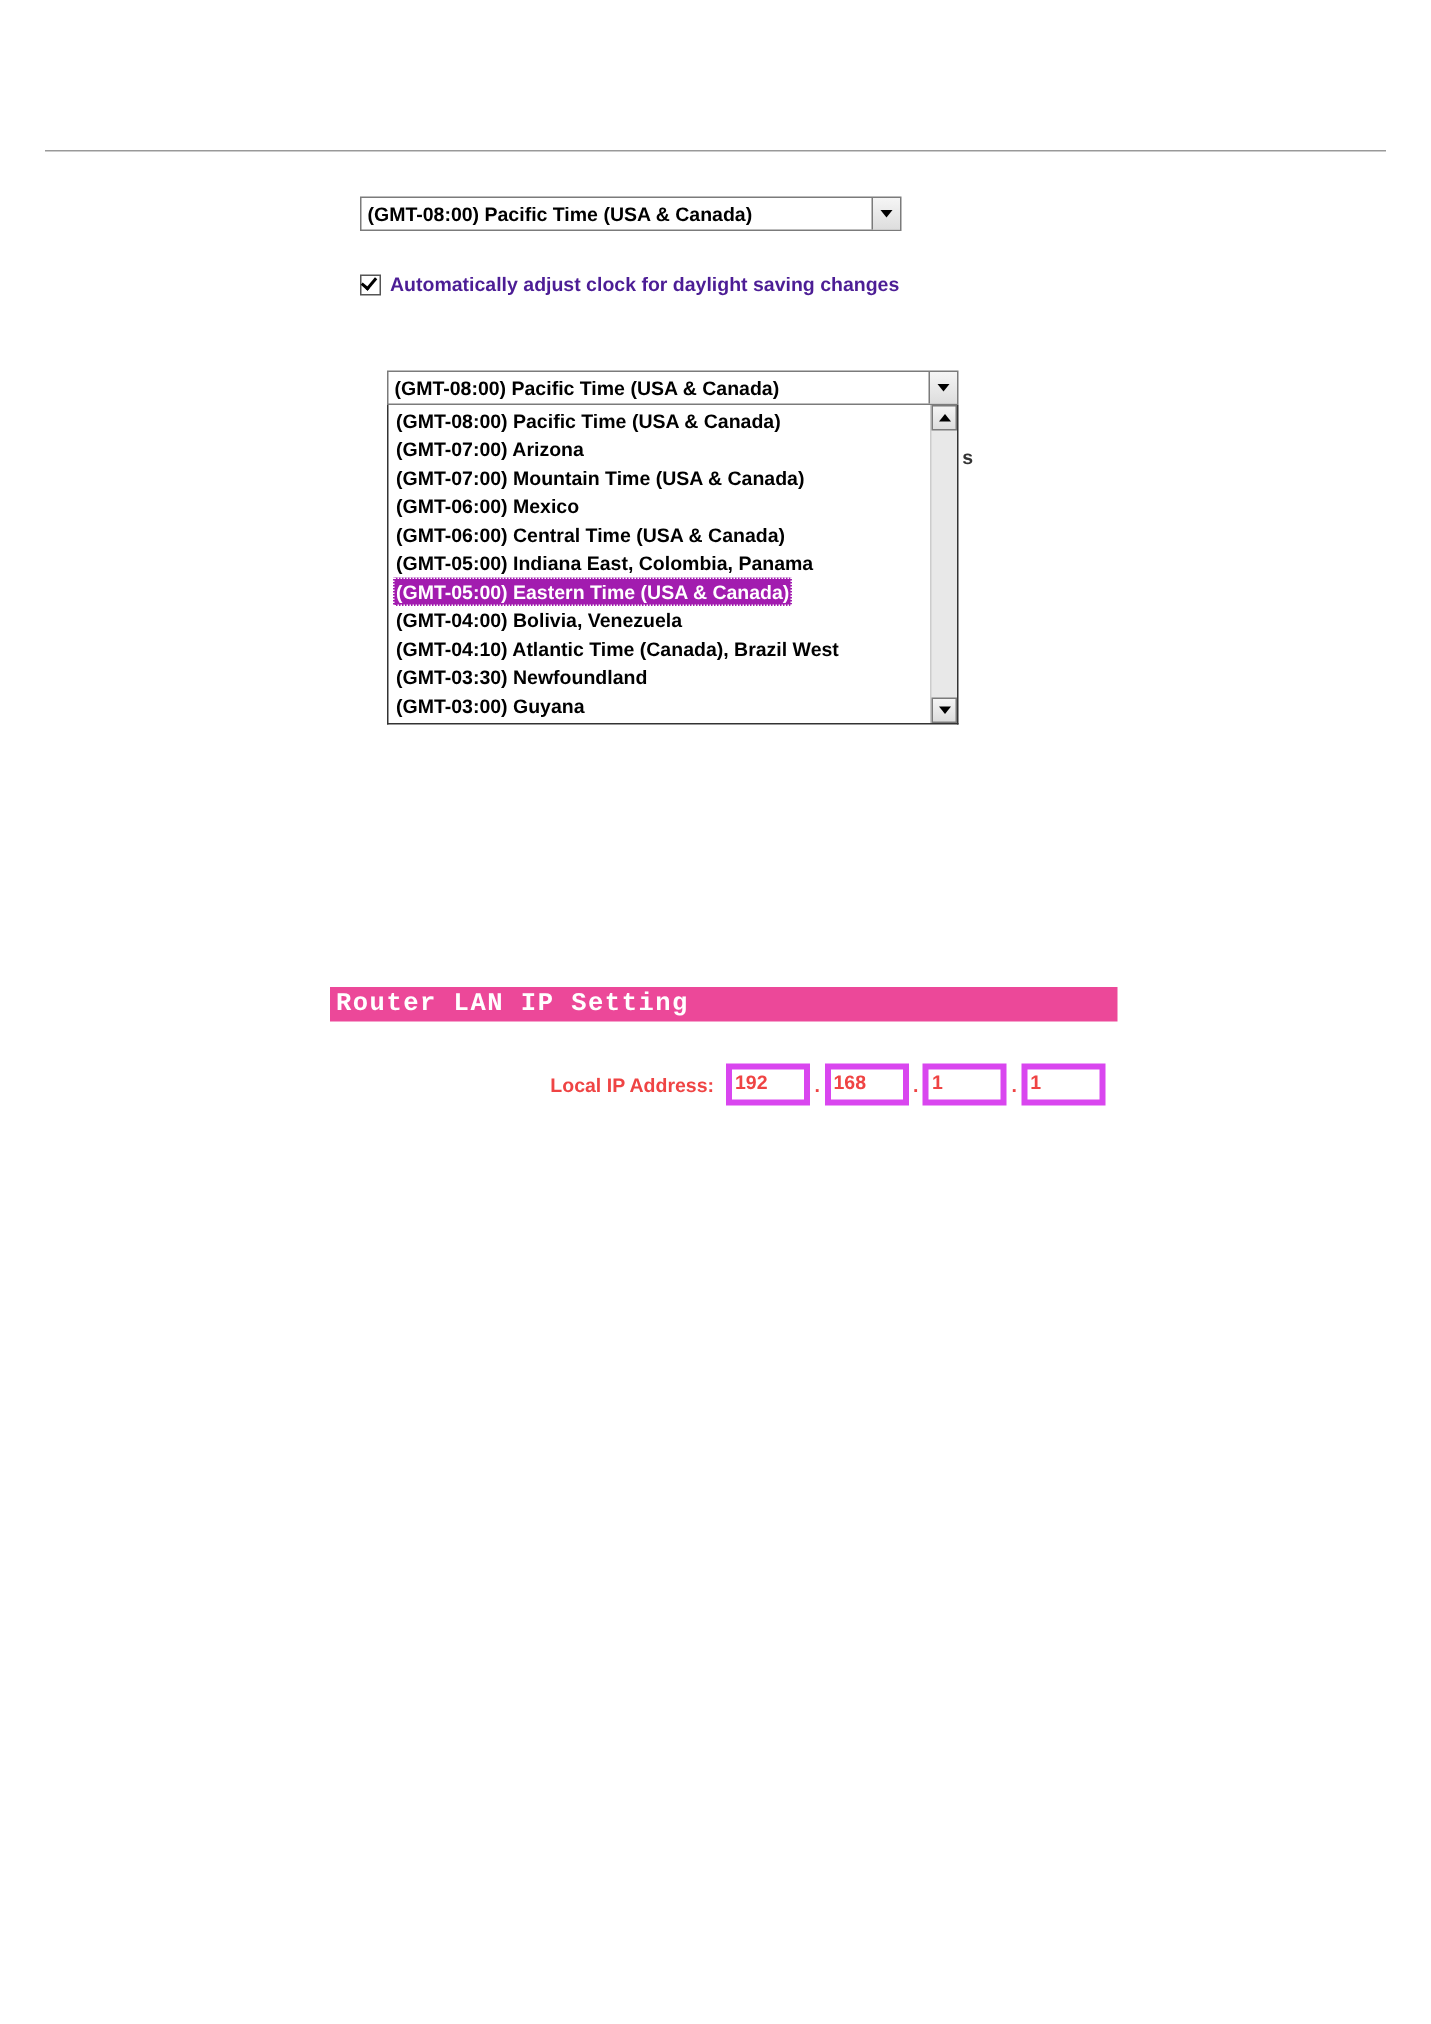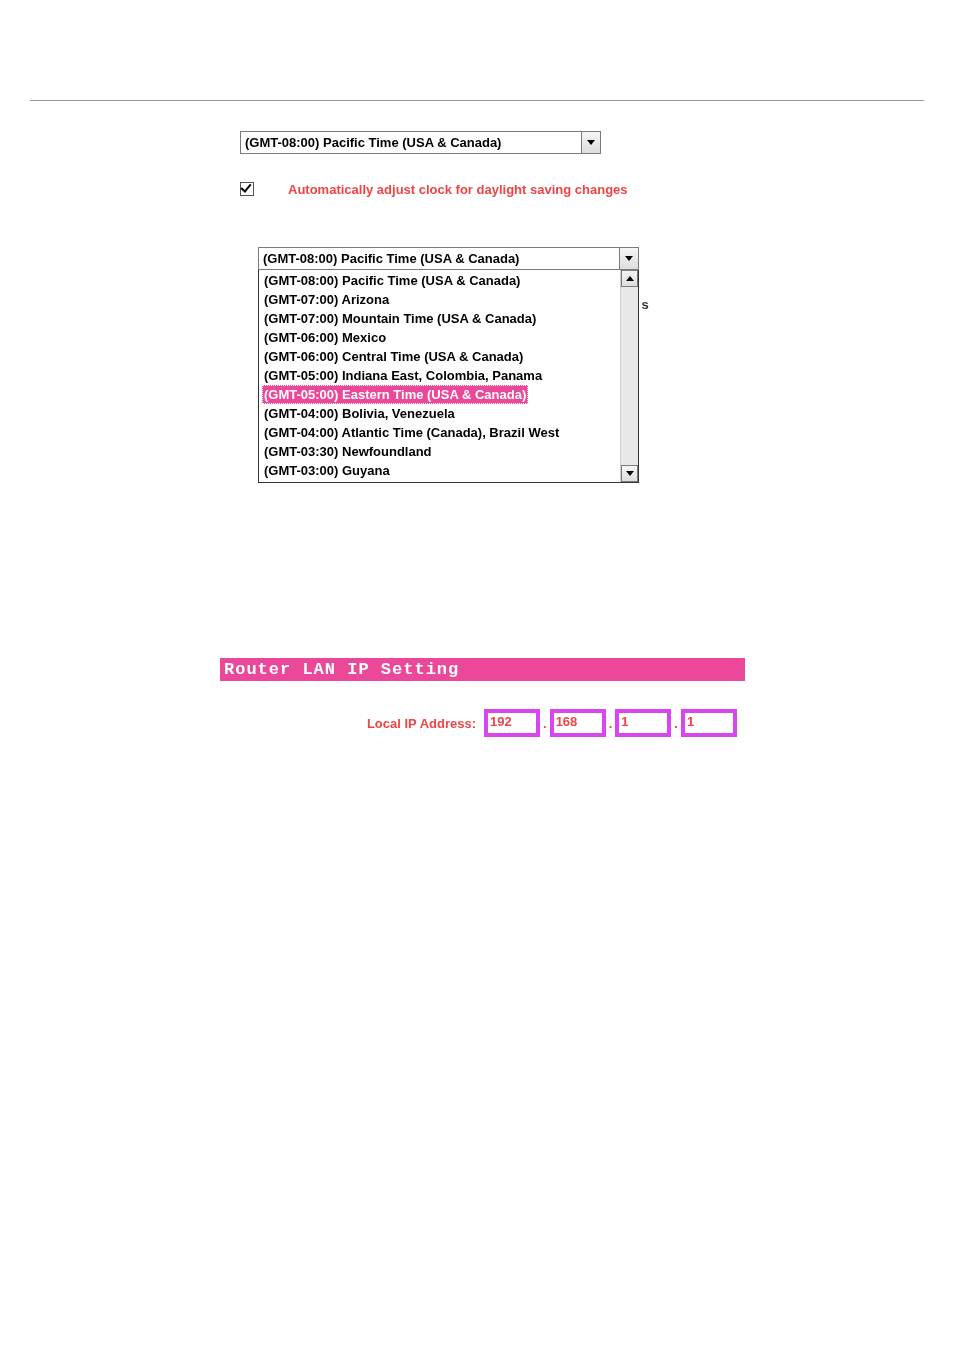--- a/index.html
+++ b/index.html
@@ -46,24 +46,24 @@
 .tri-down {
   width: 0; height: 0;
   border-left: 4px solid transparent;
   border-right: 4px solid transparent;
   border-top: 5px solid #000;
 }
 .combo1 .combo-text { width: 330px; }
 .chk-row {
   margin-top: 28px;
   display: flex;
-  font-family: Tahoma, Arial, sans-serif;
-  font-size: 13px;
-  color: #ef4444;
-  gap: 28px;
+  align-items: center;
+  font-family: Tahoma, Arial, sans-serif;
+  font-size: 13px;
+  color: #4c1d95;
 }
 .chk {
   width: 12px;
   height: 12px;
   border: 1px solid #555;
   background: #fff;
   margin-right: 6px;
   position: relative;
 }
 .chk::after {
@@ -95,21 +95,21 @@
 .dd-items {
   flex: 1;
   padding: 1px 3px 2px 3px;
   line-height: 19px;
 }
 .dd-item {
   white-space: nowrap;
   padding: 0 2px;
 }
 .dd-item.sel {
-  background: #ec4899;
+  background: #a21caf;
   color: #fff;
   display: inline-block;
   outline: 1px dotted #fff;
   outline-offset: -1px;
 }
 .dd-scroll {
   width: 17px;
   background: #e8e8e8;
   display: flex;
   flex-direction: column;
@@ -229,21 +229,21 @@
               <div class="dd-item">(GMT-06:00) Central Time (USA &amp; Canada)</div>
             </div>
             <div>
               <div class="dd-item">(GMT-05:00) Indiana East, Colombia, Panama</div>
             </div>
             <div><div class="dd-item sel">(GMT-05:00) Eastern Time (USA &amp; Canada)</div></div>
             <div>
               <div class="dd-item">(GMT-04:00) Bolivia, Venezuela</div>
             </div>
             <div>
-              <div class="dd-item">(GMT-04:00) Atlantic Time (Canada), Brazil West</div>
+              <div class="dd-item">(GMT-04:10) Atlantic Time (Canada), Brazil West</div>
             </div>
             <div>
               <div class="dd-item">(GMT-03:30) Newfoundland</div>
             </div>
             <div>
               <div class="dd-item">(GMT-03:00) Guyana</div>
             </div>
           </div>
       <div class="dd-scroll">
         <div class="sc-btn">

